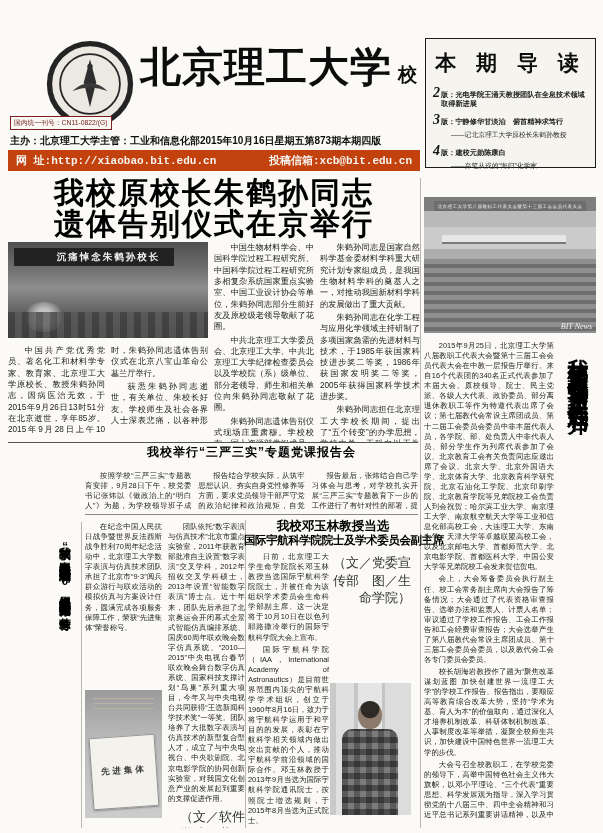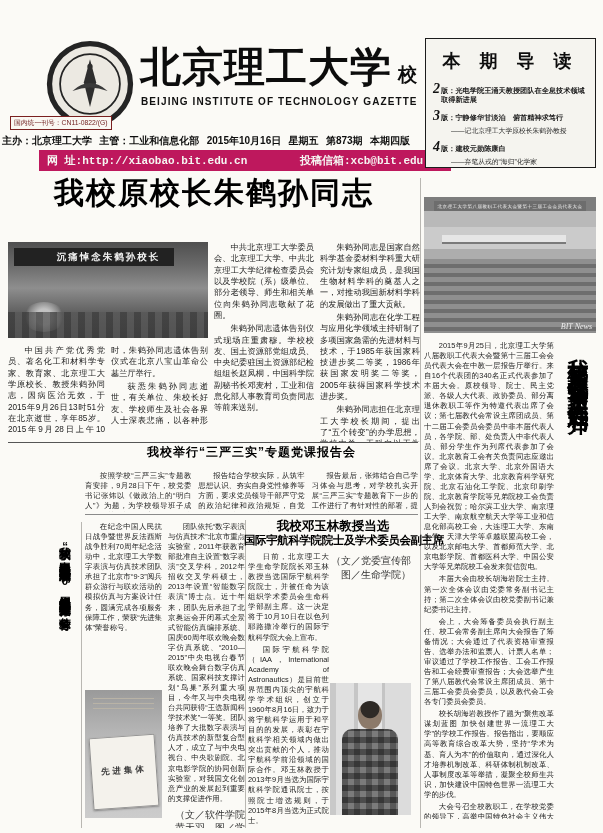--- a/index.html
+++ b/index.html
@@ -1,36 +1,36 @@
 <!DOCTYPE html>
 <html><head>
 <meta charset="utf-8">
 <style>
   html,body{margin:0;padding:0;background:#d8d7d3;font-family:"Liberation Sans",sans-serif;}
   .page{position:relative;width:603px;height:833px;margin:0 auto;background:#fbfaf6;overflow:hidden;color:#161616;}
   .abs{position:absolute;}
   p{margin:0 0 2px 0;text-indent:2em;}
   .body-text{font-size:8.2px;line-height:1.38;text-align:justify;color:#222;}
   .small-text{font-size:7.4px;line-height:1.36;text-align:justify;color:#222;}
-  .byline{text-align:right;font-size:10px;color:#333;margin-top:2px;text-indent:0;}
+  .byline{text-align:right;font-size:13px;color:#333;margin-top:2px;text-indent:0;}
   .hrule{height:1px;background:#555;}
   .vrule{width:1px;background:#b9b7b2;}
 
   
   .logo-wrap{left:46px;top:40px;width:88px;height:88px;}
   .title-cn{left:140px;top:40px;width:280px;font-family:"Liberation Serif",serif;font-weight:bold;font-size:41px;letter-spacing:1px;white-space:nowrap;color:#0c0c0c;}
   .title-suffix{font-size:19px;letter-spacing:6px;font-weight:bold;margin-left:6px;}
   .title-en{left:141px;top:96px;width:279px;font-size:10px;font-weight:bold;letter-spacing:1.1px;color:#111;white-space:nowrap;}
   .code-box{left:10px;top:116px;border:1px solid #7a2020;color:#6e1d1d;font-size:6.8px;padding:1px 3px;background:#faf8f3;}
-  .info-row{left:2px;top:134px;width:408px;display:flex;justify-content:space-between;font-size:10px;font-weight:bold;color:#0e0e0e;white-space:nowrap;}
-  .url-bar{left:8px;top:150px;width:412px;height:21px;background:#be185d;color:#f5f5f2;display:flex;justify-content:space-between;align-items:center;padding:0 8px;box-sizing:border-box;font-family:"Liberation Mono",monospace;font-size:11px;font-weight:bold;white-space:nowrap;margin-left:31px;}
+  .info-row{left:10px;top:134px;width:408px;display:flex;font-size:10px;font-weight:bold;color:#0e0e0e;white-space:nowrap;}
+  .url-bar{left:8px;top:150px;width:412px;height:21px;background:#c2410c;color:#f5f5f2;display:flex;justify-content:space-between;align-items:center;padding:0 8px;box-sizing:border-box;font-family:"Liberation Mono",monospace;font-size:11px;font-weight:bold;white-space:nowrap;}
 
   
   .digest{left:425px;top:38px;width:171px;height:130px;border:1.5px solid #1c1c1c;background:#f5f4ef;box-sizing:border-box;padding:6px 7px 4px 7px;}
-  .digest-title{text-align:center;font-size:18px;font-weight:bold;letter-spacing:7px;color:#0d0d0d;margin:4px 0 8px 0;}
+  .digest-title{text-align:center;font-size:21px;font-weight:bold;letter-spacing:7px;color:#0d0d0d;margin:4px 0 8px 0;}
   .digest-item{display:flex;align-items:baseline;margin-bottom:3px;}
   .digest-num{font-family:"Liberation Serif",serif;font-style:italic;font-size:14px;font-weight:bold;margin-right:1px;color:#111;}
   .digest-text{font-size:7.2px;font-weight:bold;color:#1a1a1a;line-height:1.3;}
   .digest-sub{font-size:6.8px;color:#2a2a2a;margin:0 0 3px 18px;line-height:1.3;}
 
   
   .ob-headline{left:8px;top:177px;width:412px;text-align:center;font-weight:900;font-size:30px;line-height:31px;letter-spacing:2px;color:#000;white-space:nowrap;}
   .ob-body{left:8px;top:242px;width:412px;height:200px;display:flex;gap:6px;overflow:hidden;}
   .ob-leftstack{width:200px;flex:0 0 200px;display:flex;flex-direction:column;}
   .photo-funeral{width:200px;height:96px;position:relative;background:linear-gradient(180deg,#4f4f4f 0%,#6a6a6a 24%,#8e8e8e 48%,#5f5f5f 74%,#454545 100%);overflow:hidden;flex:0 0 96px;}
@@ -84,21 +84,20 @@
       <circle cx="50" cy="50" r="46" fill="#ece9e2" stroke="#242424" stroke-width="6"></circle>
       <circle cx="50" cy="50" r="34" fill="none" stroke="#242424" stroke-width="2"></circle>
       <path d="M50 22 L57 48 L50 76 L43 48 Z" fill="#2e2e2e"></path>
       <path d="M30 58 Q50 40 70 58 Q50 50 30 58 Z" fill="#3a3a3a"></path>
       <circle cx="50" cy="30" r="3" fill="#2e2e2e"></circle>
     </svg>
   </div>
   <div class="abs title-cn">
     <span>北京理工大学</span><span class="title-suffix">校 报</span>
   </div>
-  <div class="abs title-en">BEIJING  INSTITUTE  OF  TECHNOLOGY  GAZETTE</div>
   <div class="abs code-box">国内统一刊号：CN11-0822/(G)</div>
   <div class="abs info-row">
     <span>主办：北京理工大学</span>
     <span>主管：工业和信息化部</span>
     <span>2015年10月16日</span>
     <span>星期五</span>
     <span>第873期</span>
     <span>本期四版</span>
   </div>
   <div class="abs url-bar">
@@ -125,34 +124,36 @@
   </div>
 
   <div class="abs vrule" style="left:420px;top:178px;height:650px;"></div>
   <div class="abs hrule" style="left:8px;top:442px;width:410px;"></div>
   <div class="abs hrule" style="left:85px;top:514px;width:333px;background:#8a8a8a;"></div>
   <div class="abs vrule" style="left:245px;top:520px;height:308px;"></div>
   <div class="abs vrule" style="left:81px;top:522px;height:306px;"></div>
 
   <div class="abs ob-headline">
     <div>我校原校长朱鹤孙同志</div>
+    <div>遗体告别仪式在京举行</div>
   </div>
   <div class="abs ob-body body-text">
     <div class="ob-leftstack">
       <div class="photo-funeral">
         <div class="funeral-banner">沉痛悼念朱鹤孙校长</div>
         <div class="wreath"></div>
         <div class="crowd"></div>
       </div>
       <div class="ob-underphoto">
           <p>中国共产党优秀党员、著名化工和材料学专家、教育家、北京理工大学原校长、教授朱鹤孙同志，因病医治无效，于2015年9月26日13时51分在北京逝世，享年85岁。2015年9月28日上午10时，朱鹤孙同志遗体告别仪式在北京八宝山革命公墓兰厅举行。</p>
           <p>获悉朱鹤孙同志逝世，有关单位、朱校长好友、学校师生及社会各界人士深表悲痛，以各种形式表示哀悼，并对家属表示慰问。</p>
         </div>
     </div>
     <div class="ob-col">
+        <p>中国生物材料学会、中国科学院过程工程研究所、中国科学院过程工程研究所多相复杂系统国家重点实验室、中国工业设计协会等单位，朱鹤孙同志部分生前好友及原校级老领导敬献了花圈。</p>
         <p>中共北京理工大学委员会、北京理工大学、中共北京理工大学纪律检查委员会以及学校院（系）级单位、部分老领导、师生和相关单位向朱鹤孙同志敬献了花圈。</p>
         <p>朱鹤孙同志遗体告别仪式现场庄重肃穆。学校校友、国土资源部党组成员、中央纪委驻国土资源部纪检组组长赵凤桐，中国科学院副秘书长邓麦村，工业和信息化部人事教育司负责同志等前来送别。</p>
       </div>
     <div class="ob-col">
       <div>
           <p>朱鹤孙同志是国家自然科学基金委材料学科重大研究计划专家组成员，是我国生物材料学科的奠基人之一，对推动我国新材料学科的发展做出了重大贡献。</p>
           <p>朱鹤孙同志在化学工程与应用化学领域主持研制了多项国家急需的先进材料与技术，于1985年获国家科技进步奖二等奖，1986年获国家发明奖二等奖，2005年获得国家科学技术进步奖。</p>
           <p>朱鹤孙同志担任北京理工大学校长期间，提出了“五个转变”的办学思想，学校由单一工科向以工为主、工理管文多学科方向发展，由单纯培养本科人才向多层次人才培养转变。师生们永远怀念他。</p>
         </div>
 
@@ -216,21 +217,20 @@
 
   <div class="abs photo-congress">
     <div class="congress-banner">北京理工大学第八届教职工代表大会暨第十三届工会会员代表大会</div>
     <div class="stage-table"></div>
     <div class="audience"></div>
     <div class="watermark">BIT News</div>
   </div>
   <div class="abs congress-text small-text">
     <div>
         <p>2015年9月25日，北京理工大学第八届教职工代表大会暨第十三届工会会员代表大会在中教一层报告厅举行。来自16个代表团的340名正式代表参加了本届大会。原校领导、院士、民主党派、各级人大代表、政协委员、部分离退休教职工等作为特邀代表出席了会议；第七届教代会常设主席团成员、第十二届工会委员会委员中非本届代表人员，各学院、部、处负责人中非代表人员、部分学生作为列席代表参加了会议。北京教育工会有关负责同志应邀出席了会议。北京大学、北京外国语大学、北京体育大学、北京教育科学研究院、北京石油化工学院、北京印刷学院、北京教育学院等兄弟院校工会负责人到会祝贺；哈尔滨工业大学、南京理工大学、南京航空航天大学等工业和信息化部高校工会，大连理工大学、东南大学、天津大学等卓越联盟高校工会，以及北京邮电大学、首都师范大学、北京电影学院、首都医科大学、中国公安大学等兄弟院校工会发来贺信贺电。</p>
-        <p>本届大会由校长胡海岩院士主持。第一次全体会议由党委常务副书记主持；第二次全体会议由校党委副书记兼纪委书记主持。</p>
         <p>会上，大会筹备委员会执行副主任、校工会常务副主席向大会报告了筹备情况；大会通过了代表资格审查报告、选举办法和监票人、计票人名单；审议通过了学校工作报告、工会工作报告和工会经费审查报告；大会选举产生了第八届教代会常设主席团成员、第十三届工会委员会委员，以及教代会工会各专门委员会委员。</p>
         <p>校长胡海岩教授作了题为“聚焦改革 谋划蓝图 加快创建世界一流理工大学”的学校工作报告。报告指出，要顺应高等教育综合改革大势，坚持“学术为基、育人为本”的价值取向，通过深化人才培养机制改革、科研体制机制改革、人事制度改革等举措，凝聚全校师生共识，加快建设中国特色世界一流理工大学的步伐。</p>
         <p>大会号召全校教职工，在学校党委的领导下，高举中国特色社会主义伟大旗帜，以邓小平理论、“三个代表”重要思想、科学发展观为指导，深入学习贯彻党的十八届三中、四中全会精神和习近平总书记系列重要讲话精神，以及中国工会十六大、北京市工会十三大精神，全面落实学校第十四次党代会的战略部署，凝聚发展合力，为建设“世界一流理工大学”贡献力量！</p>
       </div>
 
   </div>
   <div class="abs congress-vtitle">我校第八届教代会暨第十三届工代会胜利召开</div>
 
 </div>
 

